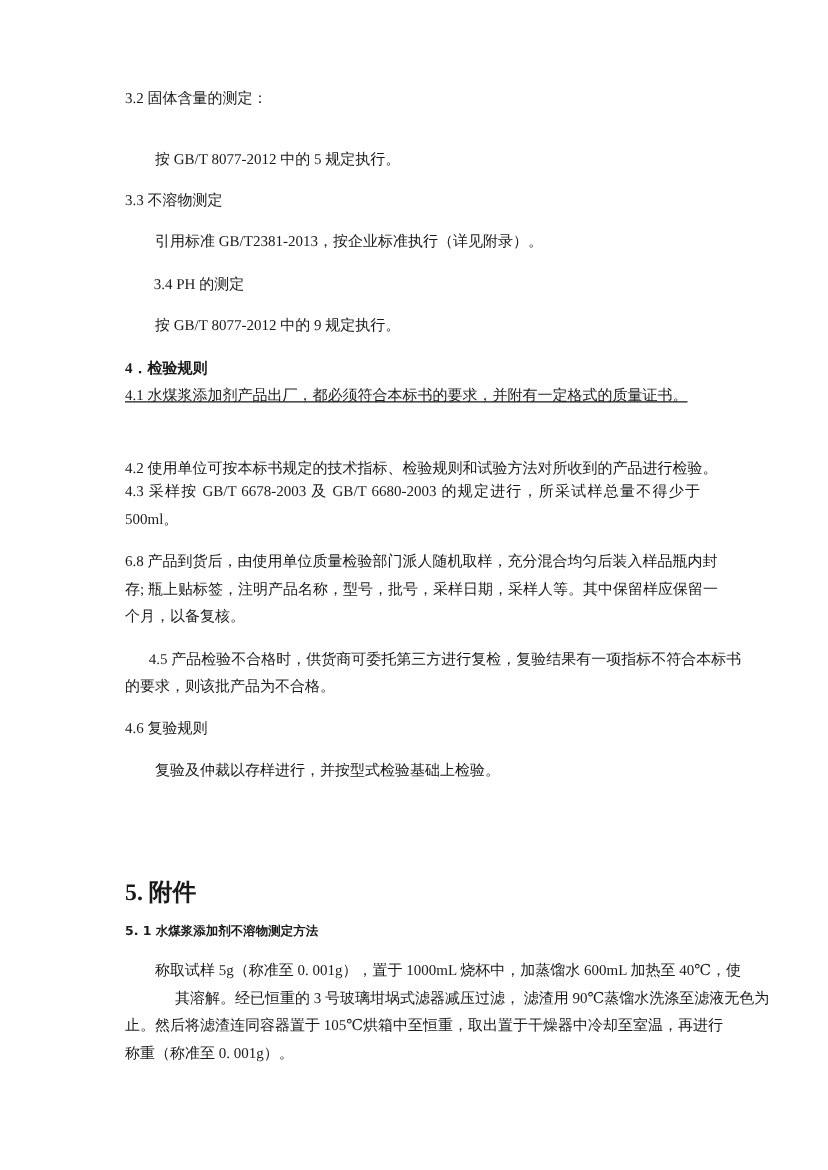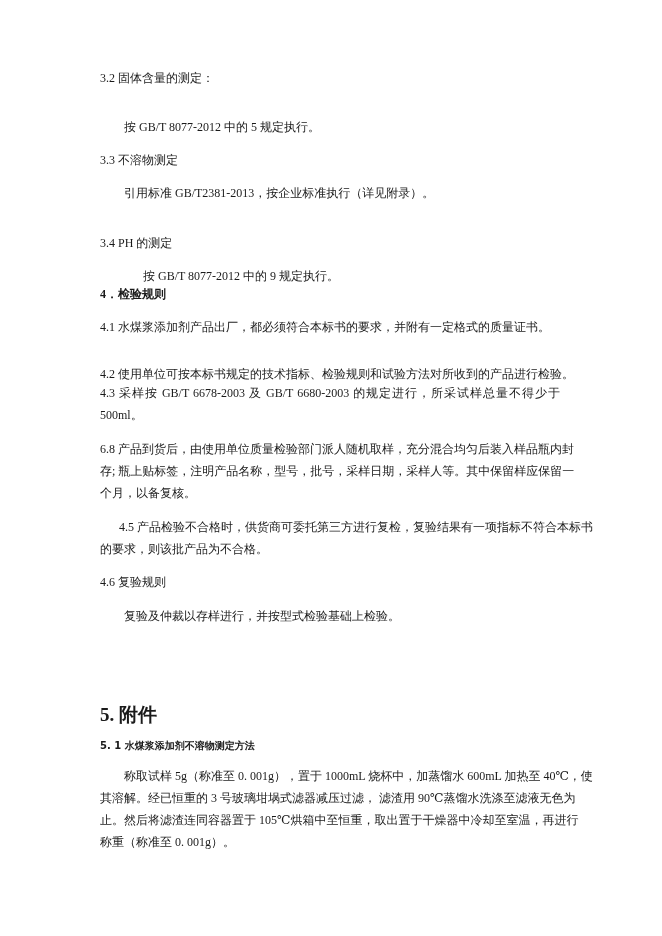--- a/index.html
+++ b/index.html
@@ -15,41 +15,41 @@
 </head>
 <body>
 
 <div>
   <div class="line" style="top:70px;">3.2  固体含量的测定：</div>
   <div class="line indent" style="top:119px;">按 GB/T 8077-2012 中的 5 规定执行。</div>
 
   <div class="line" style="top:152px;">3.3  不溶物测定</div>
   <div class="line indent" style="top:185px;">引用标准 GB/T2381-2013，按企业标准执行（详见附录）。</div>
 
-  <div class="line" style="top:235px;">3.4 PH 的测定</div>
-  <div class="line indent" style="top:268px;margin-left:19px;">按 GB/T 8077-2012 中的 9 规定执行。</div>
+  <div class="line" style="top:219px;margin-left:23px;">3.4 PH 的测定</div>
+  <div class="line indent" style="top:252px;">按 GB/T 8077-2012 中的 9 规定执行。</div>
 
   <div class="line bold" style="top:286px;">4．检验规则</div>
 
-  <div class="line" style="top:319px;">4.1  水煤浆添加剂产品出厂，都必须符合本标书的要求，并附有一定格式的质量证书。</div>
+  <div class="line" style="top:308px;text-decoration:underline;">4.1  水煤浆添加剂产品出厂，都必须符合本标书的要求，并附有一定格式的质量证书。</div>
   <div class="line" style="top:366px;text-align:center;">4.2  使用单位可按本标书规定的技术指标、检验规则和试验方法对所收到的产品进行检验。</div>
 
   <div class="line justify" style="top:385px;">4.3  采样按 GB/T 6678-2003  及 GB/T 6680-2003  的规定进行，所采试样总量不得少于</div>
   <div class="line" style="top:407px;">500ml。</div>
 
   <div class="line justify" style="top:441px;">6.8 产品到货后，由使用单位质量检验部门派人随机取样，充分混合均匀后装入样品瓶内封</div>
   <div class="line justify" style="top:463px;">存; 瓶上贴标签，注明产品名称，型号，批号，采样日期，采样人等。其中保留样应保留一</div>
   <div class="line" style="top:485px;">个月，以备复核。</div>
 
   <div class="line justify" style="top:519px;margin-left:19px;">4.5  产品检验不合格时，供货商可委托第三方进行复检，复验结果有一项指标不符合本标书</div>
   <div class="line" style="top:541px;">的要求，则该批产品为不合格。</div>
 
   <div class="line" style="top:574px;">4.6  复验规则</div>
   <div class="line indent" style="top:608px;">复验及仲裁以存样进行，并按型式检验基础上检验。</div>
 
   <div class="line h5" style="top:707px;">5.  附件</div>
   <div class="line bold sans" style="top:738px; font-size:10px;">5. 1 水煤浆添加剂不溶物测定方法</div>
 
   <div class="line justify" style="top:768px; left:124px; width:436px;">称取试样 5g（称准至 0. 001g），置于 1000mL 烧杯中，加蒸馏水 600mL 加热至 40℃，使</div>
-  <div class="line justify" style="top:790px;">其溶解。经已恒重的 3  号玻璃坩埚式滤器减压过滤，   滤渣用 90℃蒸馏水洗涤至滤液无色为</div>
+  <div class="line justify" style="top:790px;margin-left:40px;">其溶解。经已恒重的 3  号玻璃坩埚式滤器减压过滤，   滤渣用 90℃蒸馏水洗涤至滤液无色为</div>
   <div class="line justify" style="top:812px;">止。然后将滤渣连同容器置于 105℃烘箱中至恒重，取出置于干燥器中冷却至室温，再进行</div>
   <div class="line" style="top:834px;">称重（称准至 0. 001g）。</div>
 </div>
 
 </body></html>

